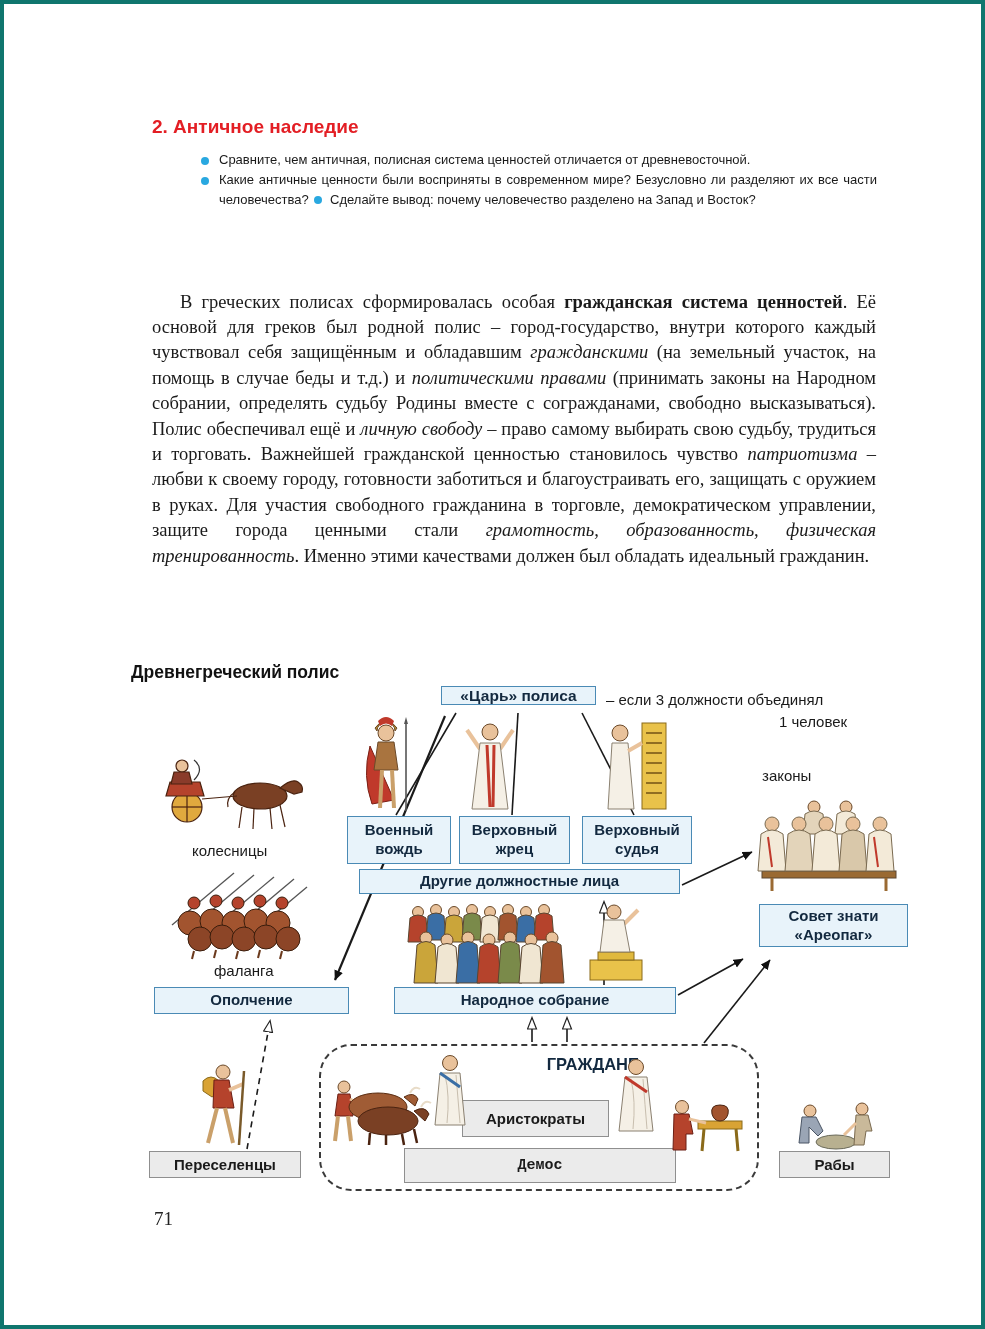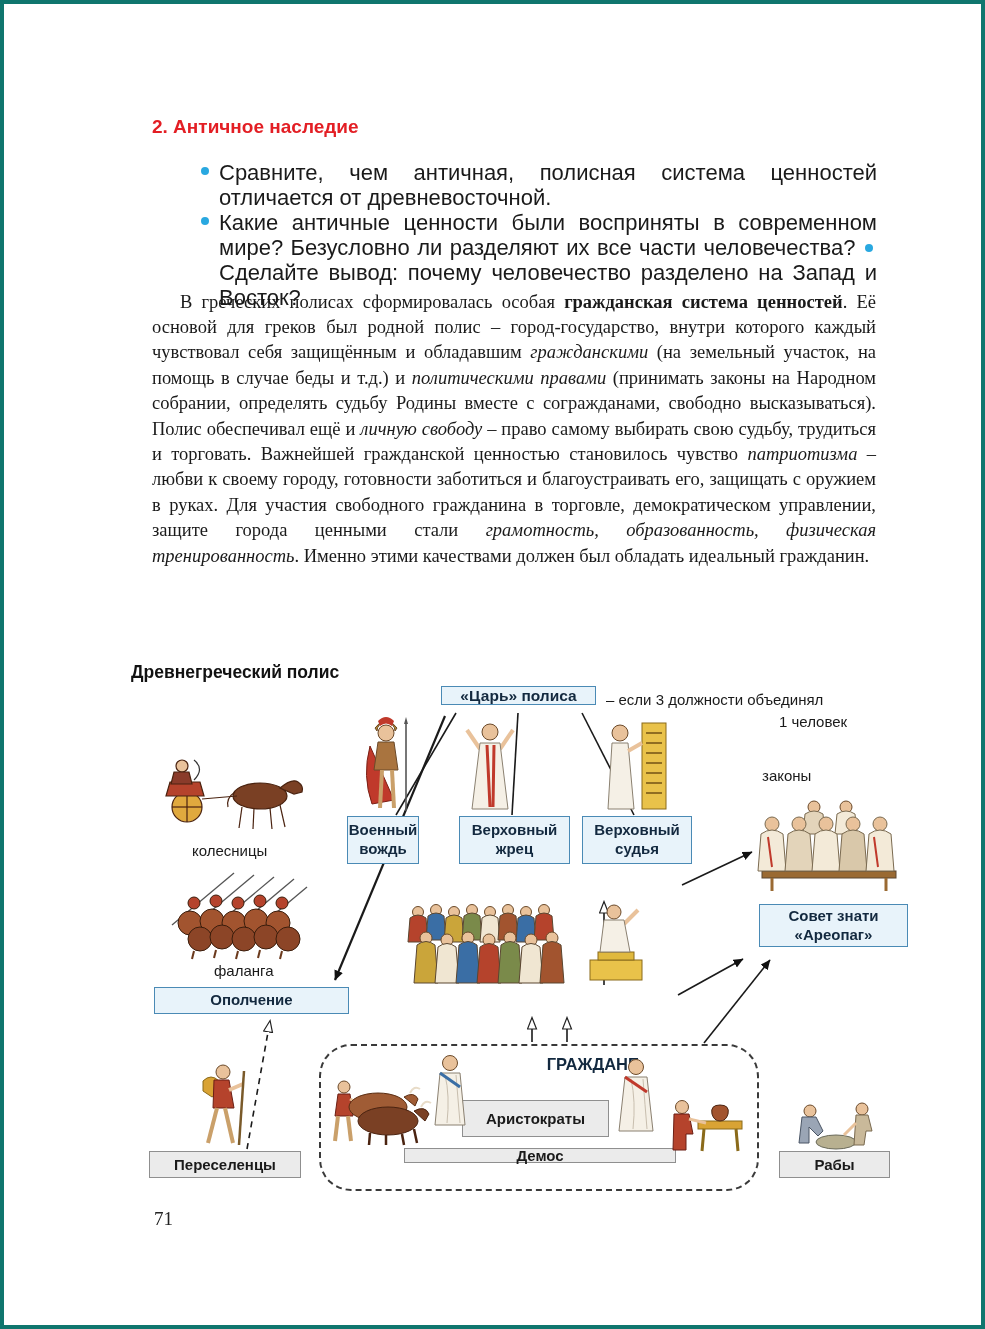--- a/index.html
+++ b/index.html
@@ -1,19 +1,19 @@
 <!DOCTYPE html>
 <html><head>
 <meta charset="utf-8">
 <style>
   html,body{margin:0;padding:0;background:#f2f2f2;}
   .page{position:relative;width:985px;height:1329px;background:#fff;border:4px solid #0f766e;
         box-sizing:border-box;overflow:hidden;font-family:"Liberation Sans",sans-serif;color:#1a1a1a;}
   .section-heading{position:absolute;left:148px;top:112px;font-size:19px;font-weight:bold;color:#e31e24;}
-  .questions{position:absolute;left:195px;top:156px;width:678px;font-size:22px;line-height:25px;text-align:justify;}
+  .questions{position:absolute;left:195px;top:146px;width:678px;font-size:13px;line-height:20px;text-align:justify;}
   .question{position:relative;padding-left:20px;}
   .bullet{display:inline-block;width:8px;height:8px;border-radius:50%;background:#29a8e0;vertical-align:middle;}
   .q-bullet{position:absolute;left:2px;top:7px;}
   .inline-bullet{margin:0 4px 2px 2px;}
   .body-text{position:absolute;left:148px;top:267px;width:724px;font-family:"Liberation Serif",serif;
              font-size:18.5px;line-height:25.4px;text-align:justify;text-indent:28px;}
   .seg-bold{font-weight:bold;}
   .seg-italic{font-style:italic;}
   .diagram{position:absolute;left:0;top:655px;width:985px;height:560px;}
   .diagram-title{position:absolute;left:127px;top:3px;font-size:17.5px;font-weight:bold;color:#111;}
@@ -79,33 +79,35 @@
       </g>
     </svg>
 
     <div class="dlabel" style="left:602px;top:32px;">– если 3 должности объединял</div>
     <div class="dlabel" style="left:775px;top:54px;">1 человек</div>
     <div class="dlabel" style="left:758px;top:108px;">законы</div>
     <div class="dlabel" style="left:188px;top:183px;">колесницы</div>
     <div class="dlabel" style="left:210px;top:303px;">фаланга</div>
 
     <div class="bluebox" style="left:437px;top:27px;width:155px;height:19px;font-size:15.5px;">«Царь» полиса</div>
-    <div class="bluebox" style="left:343px;top:157px;width:72px;height:48px;">Военный вождь</div>
+    <div class="bluebox" style="left:343px;top:157px;width:104px;height:48px;">Военный вождь</div>
     <div class="bluebox" style="left:455px;top:157px;width:111px;height:48px;">Верховный жрец</div>
     <div class="bluebox" style="left:578px;top:157px;width:110px;height:48px;">Верховный судья</div>
+    <div class="bluebox" style="left:355px;top:210px;width:321px;height:25px;">Другие должностные лица</div>
     <div class="bluebox" style="left:737px;top:245px;width:149px;height:43px;flex-direction:column;margin-left:18px;">
       <span>Совет знати</span>
       <span>«Ареопаг»</span>
     </div>
     <div class="bluebox" style="left:150px;top:328px;width:195px;height:27px;">Ополчение</div>
+    <div class="bluebox" style="left:390px;top:328px;width:282px;height:27px;">Народное собрание</div>
 
     <div class="dashedbox" style="left:315px;top:385px;width:440px;height:147px;"></div>
     <div class="citizens-label" style="left:435px;top:396px;width:200px;">ГРАЖДАНЕ</div>
     <div class="graybox" style="left:458px;top:441px;width:147px;height:37px;">Аристократы</div>
-    <div class="graybox" style="left:400px;top:489px;width:272px;height:15px;">Демос</div>
+    <div class="graybox" style="left:400px;top:489px;width:272px;height:35px;font-family:Liberation Mono, monospace;">Демос</div>
     <div class="graybox" style="left:145px;top:492px;width:152px;height:27px;">Переселенцы</div>
     <div class="graybox" style="left:775px;top:492px;width:111px;height:27px;">Рабы</div>
 
     <svg class="fig" style="left:138px;top:85px;" width="165" height="95">
       <g stroke="#4a2310" stroke-width="1.2" fill="none">
         <ellipse cx="118" cy="52" rx="27" ry="13" fill="#7a4024"></ellipse>
         <path d="M138,44 q12,-10 18,-6 q6,4 4,10 l-8,2 z" fill="#7a4024"></path>
         <line x1="100" y1="63" x2="97" y2="84"></line>
           <line x1="112" y1="64" x2="111" y2="85"></line>
         <line x1="128" y1="64" x2="130" y2="85"></line>

